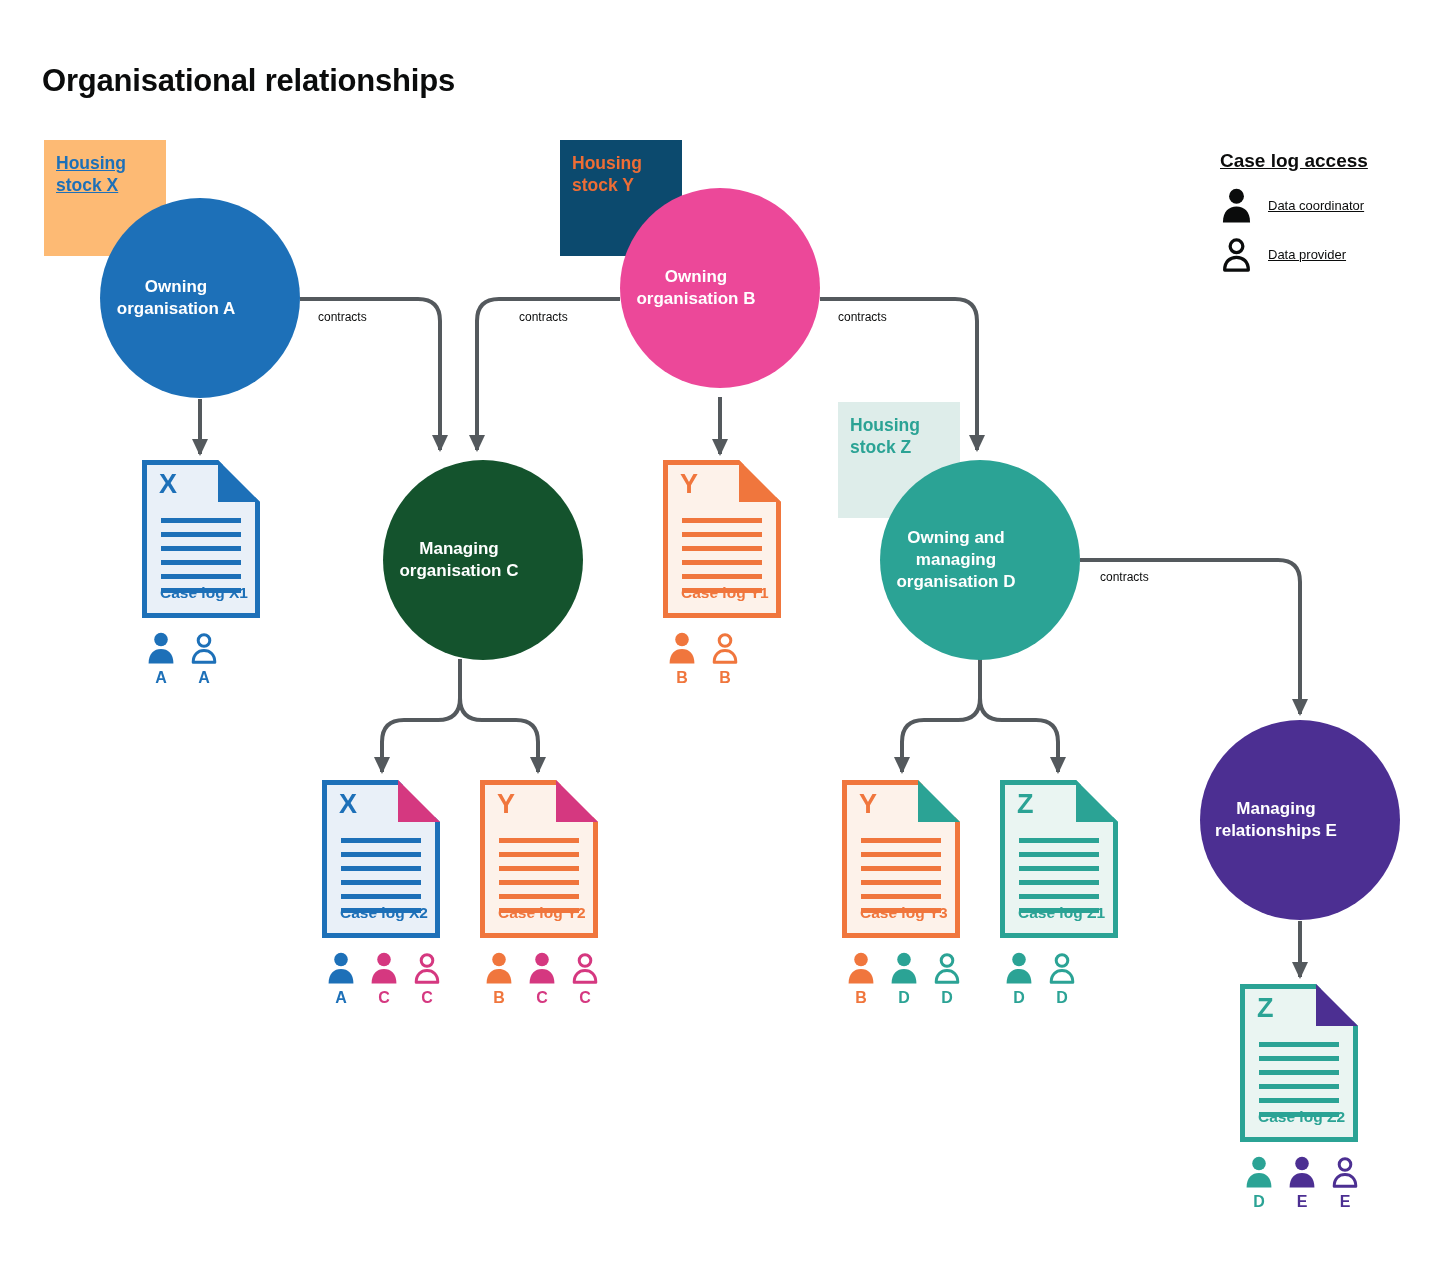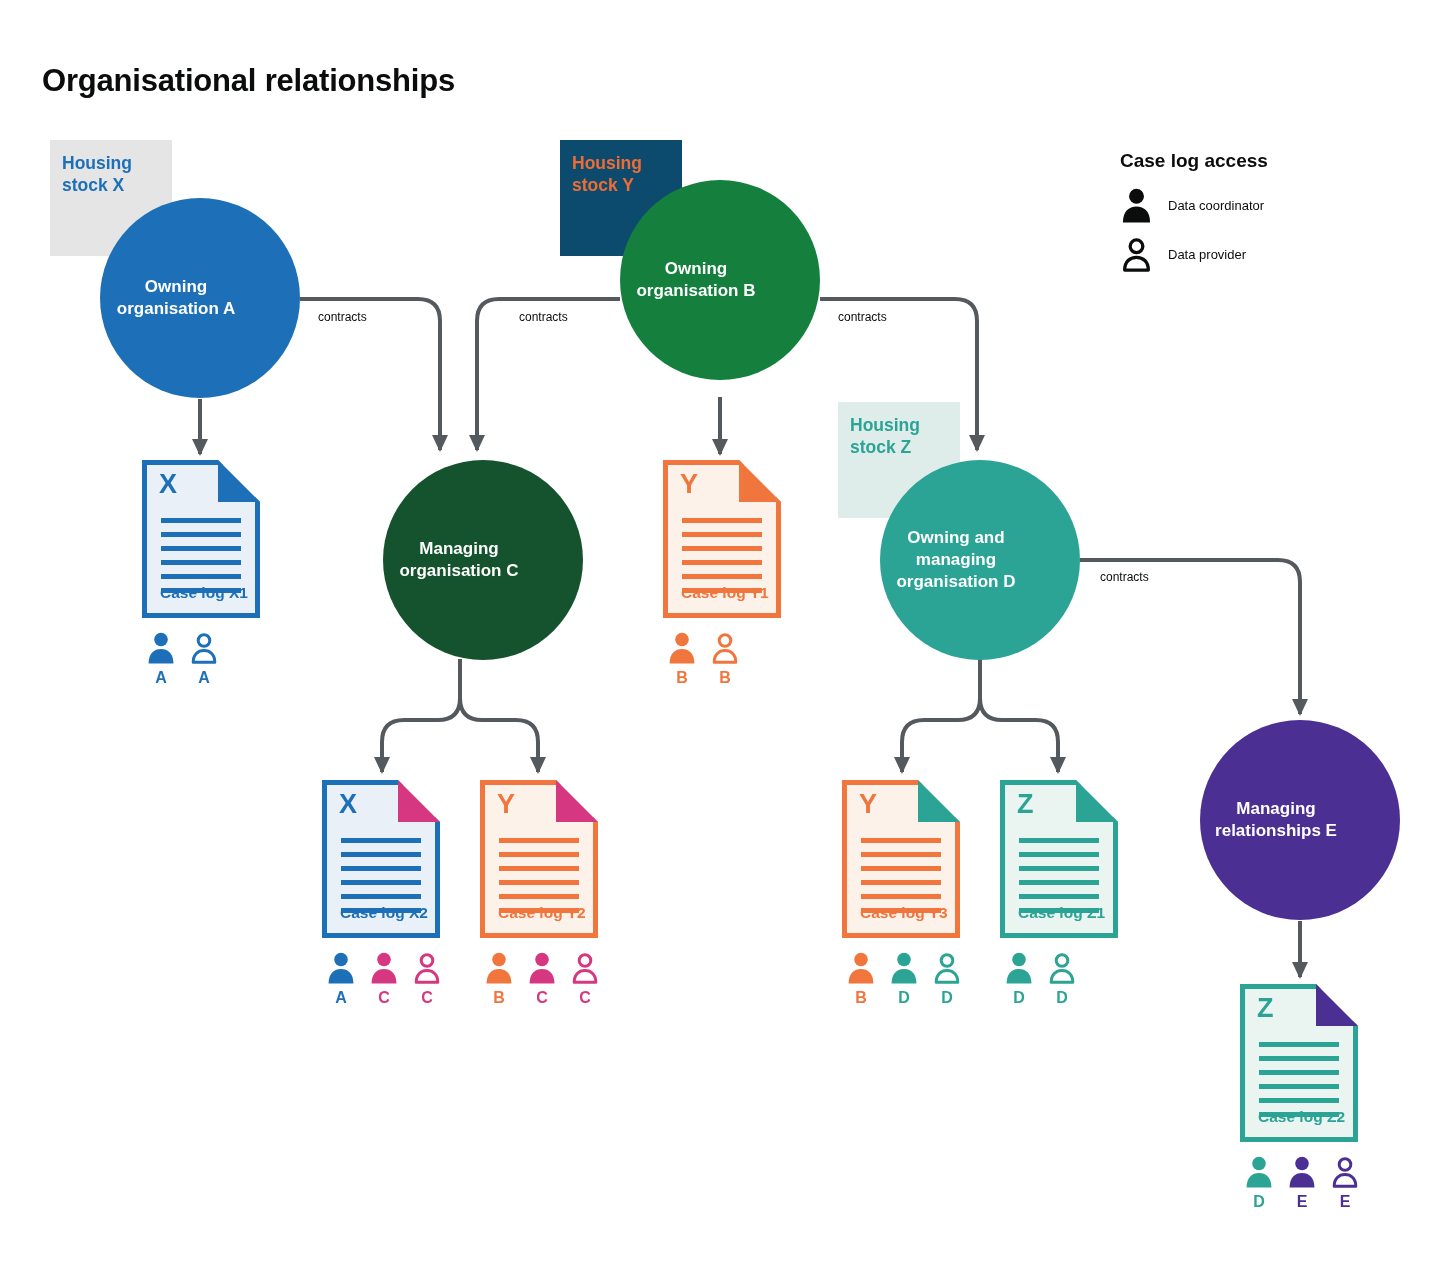--- a/index.html
+++ b/index.html
@@ -3,33 +3,33 @@
 <meta charset="utf-8">
 <style>
   html,body{margin:0;padding:0;background:#fff;}
   body{font-family:"Liberation Sans", sans-serif;color:#0b0c0c;}
   .canvas{position:relative;width:1440px;height:1280px;background:#fff;overflow:hidden;}
 
   .page-title{position:absolute;left:42px;top:42px;font-size:31px;font-weight:bold;letter-spacing:-0.2px;}
 
   
   .stock{position:absolute;width:122px;height:116px;box-sizing:border-box;padding:13px 12px;font-size:17.5px;font-weight:bold;line-height:1.25;}
-  .stock-x{left:50px;top:140px;background:#e5e5e5;color:#1d70b8;}
+  .stock-x{left:44px;top:140px;background:#fdba74;color:#1d70b8;text-decoration:underline;}
   .stock-y{left:560px;top:140px;background:#0c4a6e;color:#ee6d35;}
   .stock-z{left:838px;top:402px;background:#deedea;color:#2ba395;}
   .stock span{display:block;width:90px;}
 
   
   .wires{position:absolute;left:0;top:0;}
 
   
   .org{position:absolute;width:200px;height:200px;border-radius:50%;display:flex;align-items:center;text-align:center;color:#fff;font-weight:bold;font-size:17px;line-height:1.3;}
   .org span{display:block;width:152px;}
   .org-a{left:100px;top:198px;background:#1d70b8;}
-  .org-b{left:620px;top:180px;background:#15803d;}
+  .org-b{left:620px;top:188px;background:#ec4899;}
   .org-c{left:383px;top:460px;background:#14532d;}
   .org-d{left:880px;top:460px;background:#2ba395;}
   .org-e{left:1200px;top:720px;background:#4c2f92;}
 
   
   .contracts{position:absolute;font-size:12px;color:#0b0c0c;text-align:center;}
   .ct1{left:318px;top:310px;}
   .ct2{left:519px;top:310px;}
   .ct3{left:838px;top:310px;}
   .ct4{left:1100px;top:570px;}
@@ -63,21 +63,21 @@
   .p-ico.o{fill:none;stroke:currentColor;stroke-width:3;stroke-linejoin:round;}
   .acc .pl{font-weight:bold;font-size:16px;margin-top:5px;}
   .g-x1{left:146px;top:632px;} .g-y1{left:667px;top:632px;}
   .g-x2{left:326px;top:952px;} .g-y2{left:484px;top:952px;}
   .g-y3{left:846px;top:952px;} .g-z1{left:1004px;top:952px;}
   .g-z2{left:1244px;top:1156px;}
   .c-blue{color:#1d70b8;} .c-orange{color:#f0763d;} .c-pink{color:#d53880;}
   .c-teal{color:#2ba395;} .c-purple{color:#4c2f92;} .c-black{color:#0b0c0c;}
 
   
-  .legend{position:absolute;left:1120px;top:150px;}
+  .legend{position:absolute;left:1220px;top:150px;text-decoration:underline;}
   .legend .lg-title{font-size:19px;font-weight:bold;margin-bottom:16px;}
   .legend .lg-item{display:flex;align-items:center;gap:15px;margin-bottom:14px;font-size:13px;}
   .legend .p-ico{width:33px;height:35px;}
 </style>
 </head>
 <body>
 
 <div class="canvas">
 
   <h1 class="page-title">Organisational relationships</h1>

